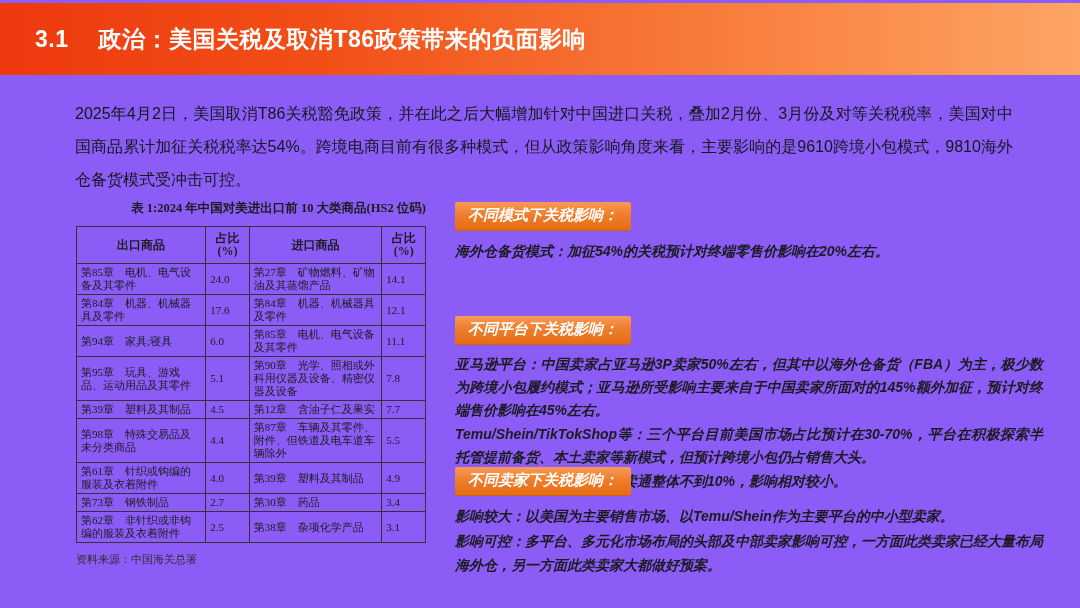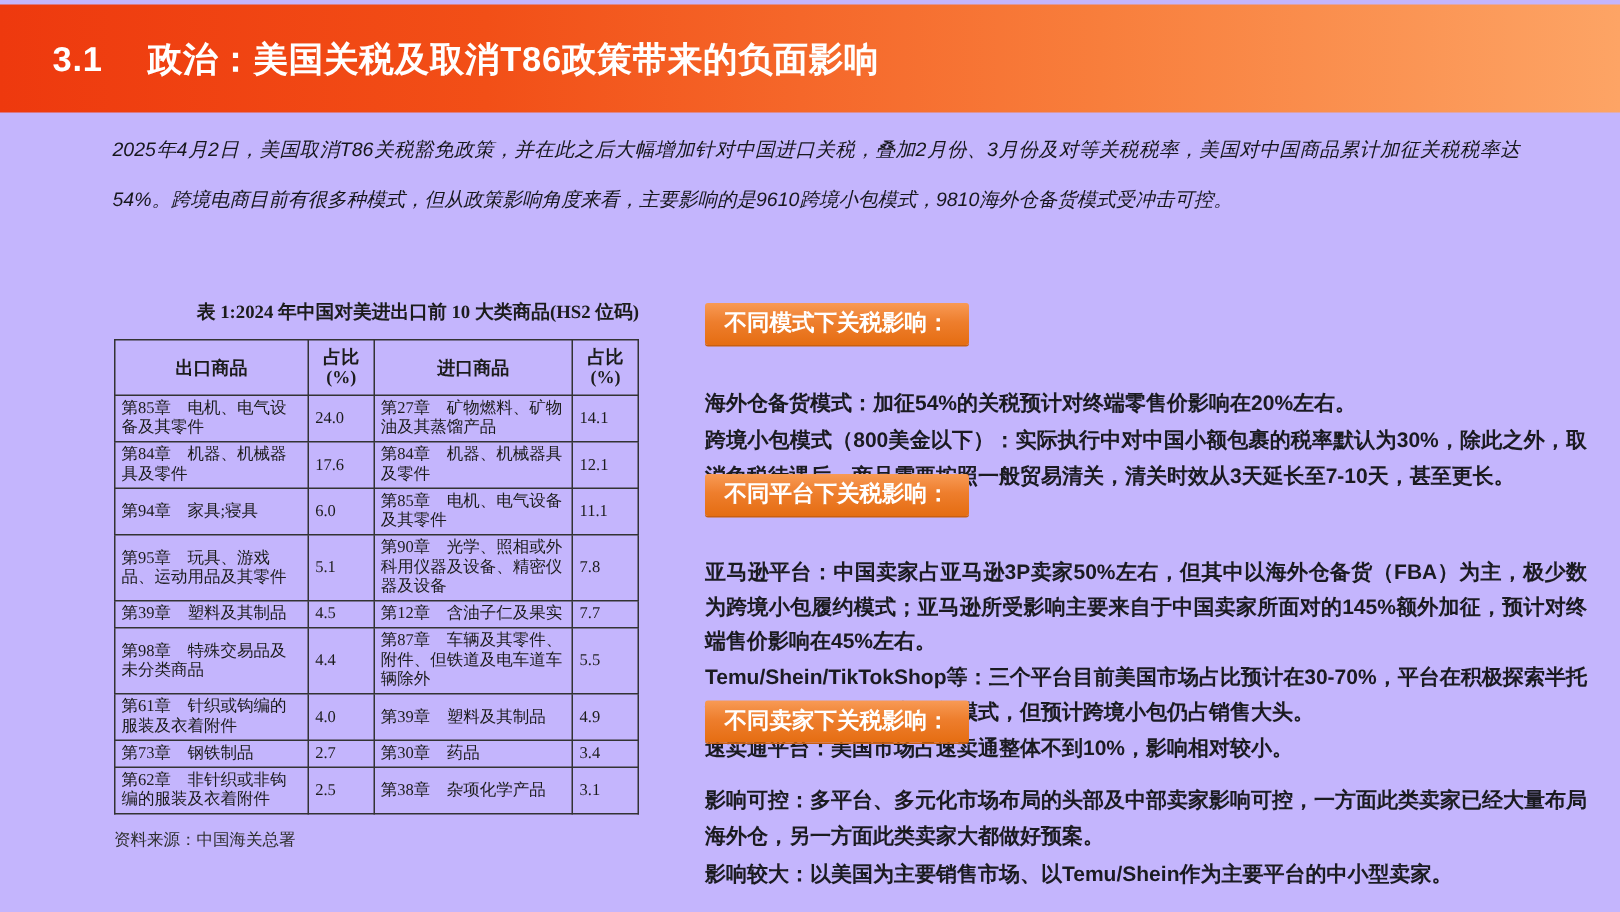--- a/index.html
+++ b/index.html
@@ -1,53 +1,53 @@
 <!DOCTYPE html>
 <html><head>
 <meta charset="utf-8">
 <style>
   html,body{margin:0;padding:0;background:#ffffff;}
   body{font-family:"Liberation Sans",sans-serif;}
-  .slide{position:relative;width:1080px;height:608px;background:#c4b5fd;overflow:hidden;}
+  .slide{position:relative;width:1080px;height:608px;background:#8b5cf6;overflow:hidden;}
 
   
   .header-bar{
     position:absolute;top:3px;left:0;width:1080px;height:72px;
     background:linear-gradient(90deg,#ee390e 0%,#f24f17 30%,#f87e3c 68%,#fda465 100%);
     display:flex;align-items:center;box-sizing:border-box;padding-left:35px;
     color:#ffffff;font-weight:bold;font-size:23px;letter-spacing:.5px;
   }
   .header-bar .sec-no{margin-right:30px;}
 
   
   .intro{
-    position:absolute;left:75px;top:83px;width:938px;
-    font-size:13px;line-height:33px;color:#17171d;text-align:justify;font-style:italic;
+    position:absolute;left:75px;top:97px;width:938px;
+    font-size:16px;line-height:33px;color:#17171d;text-align:justify;
   }
 
   
   .table-panel{position:absolute;left:76px;top:200px;width:350px;font-family:"Liberation Serif",serif;color:#1c1c1c;}
   .table-title{text-align:right;font-weight:bold;font-size:12.5px;margin:0 0 9px 0;}
   table.trade{border-collapse:collapse;width:100%;border:1.5px solid #222;}
   table.trade th,table.trade td{border:1px solid #333;font-size:11px;line-height:13px;padding:2px 4px;vertical-align:middle;}
   table.trade th{text-align:center;font-weight:bold;font-size:12px;padding:5px 2px;}
   table.trade td.num{text-align:left;}
   .table-source{font-size:11px;margin-top:9px;color:#2e2e2e;}
 
   
   .sections{position:absolute;left:455px;top:200px;width:588px;height:390px;}
-  .sec{position:absolute;left:15px;width:100%;}
+  .sec{position:absolute;left:0;width:100%;font-style:italic;}
   .s1{top:2px;} .s2{top:116px;} .s3{top:267px;}
   .sec-label{
     display:inline-block;border-radius:2px;
     background:linear-gradient(180deg,#f89a55 0%,#ee7e2d 45%,#e56d12 100%);
     box-shadow:0 1px 0 #c95f10;
     color:#ffffff;font-weight:bold;font-size:15px;padding:4px 13px 5px 13px;
   }
-  .sec-body{margin-top:26px;}
+  .sec-body{margin-top:9px;}
   .sec-body p{margin:0 0 1px 0;font-size:14px;font-weight:bold;line-height:24px;color:#1b1b21;text-align:justify;}
   .s2 .sec-body p{line-height:23px;}
 </style>
 </head>
 <body>
 
 <div class="slide">
 
   <div class="header-bar">
     <span class="sec-no">3.1</span>
@@ -132,36 +132,35 @@
     </table>
     <div class="table-source">资料来源：中国海关总署</div>
   </div>
 
   <div class="sections">
 
     <div class="sec s1">
       <span class="sec-label">不同模式下关税影响：</span>
       <div class="sec-body">
         <p>海外仓备货模式：加征54%的关税预计对终端零售价影响在20%左右。</p>
-        <p>跨境小包模式（800美金以下）：实际执行中对中国小额包裹的税率默认为30%，除此之外，取消免税待遇后，商品需要按照一般贸易清关，清关时效从3天延长至7-10天，甚至更长。</p>
       </div>
     </div>
 
     <div class="sec s2">
       <span class="sec-label">不同平台下关税影响：</span>
       <div class="sec-body">
         <p>亚马逊平台：中国卖家占亚马逊3P卖家50%左右，但其中以海外仓备货（FBA）为主，极少数为跨境小包履约模式；亚马逊所受影响主要来自于中国卖家所面对的145%额外加征，预计对终端售价影响在45%左右。</p>
         <p>Temu/Shein/TikTokShop等：三个平台目前美国市场占比预计在30-70%，平台在积极探索半托管提前备货、本土卖家等新模式，但预计跨境小包仍占销售大头。</p>
         <p>速卖通平台：美国市场占速卖通整体不到10%，影响相对较小。</p>
       </div>
     </div>
 
     <div class="sec s3">
       <span class="sec-label">不同卖家下关税影响：</span>
       <div class="sec-body">
+        <p>影响较大：以美国为主要销售市场、以Temu/Shein作为主要平台的中小型卖家。</p>
         <p>影响可控：多平台、多元化市场布局的头部及中部卖家影响可控，一方面此类卖家已经大量布局海外仓，另一方面此类卖家大都做好预案。</p>
-        <p>影响较大：以美国为主要销售市场、以Temu/Shein作为主要平台的中小型卖家。</p>
       </div>
     </div>
 
   </div>
 
 </div>
 
 </body></html>

